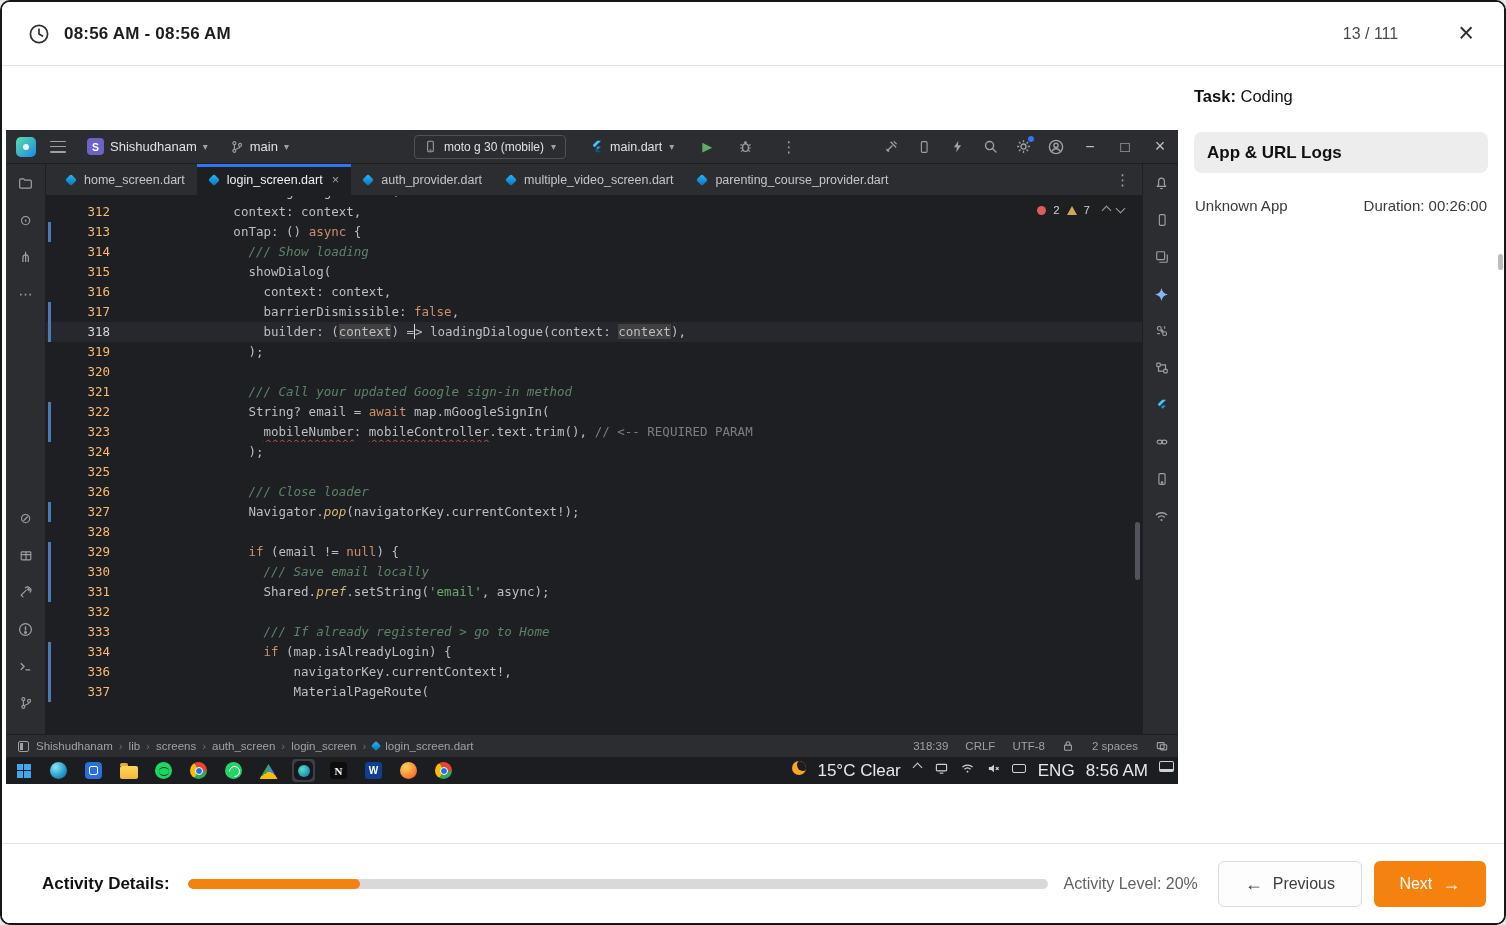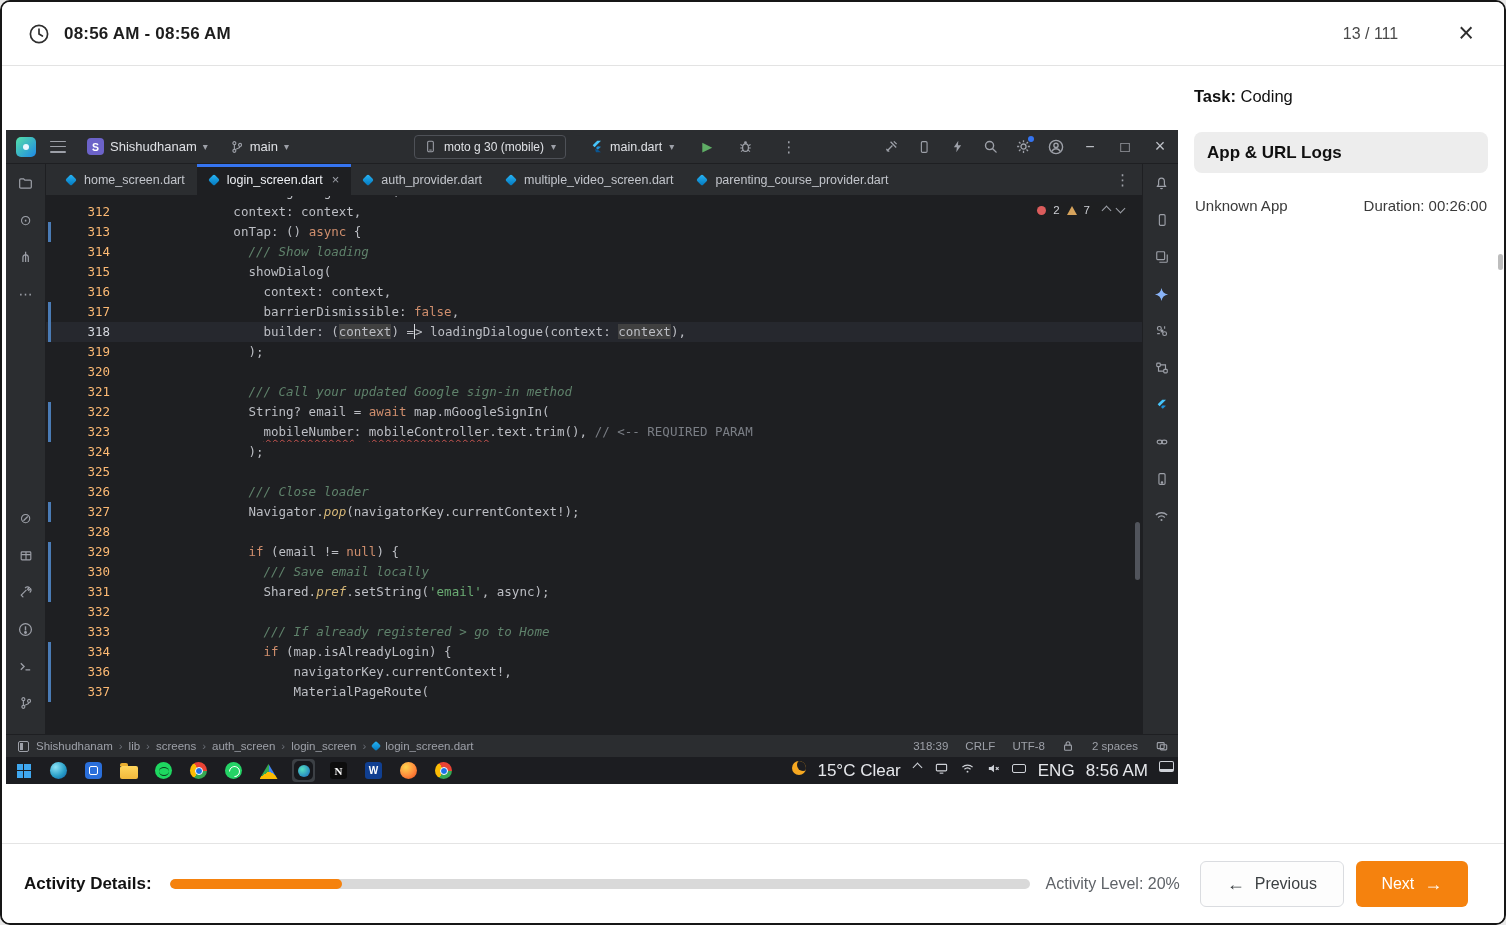--- a/index.html
+++ b/index.html
@@ -19,21 +19,21 @@
 
   
   .panel{position:absolute;top:65px;right:0;width:326px;bottom:80px;background:#fff;padding:0 16px;}
   .task-line{margin-top:20px;font-size:16.5px;color:#101010;}
   .task-line b{font-weight:700;}
   .logs-head{margin-top:26px;background:#ededed;border-radius:8px;height:41px;display:flex;align-items:center;padding:0 13px;font-weight:700;font-size:17px;color:#101010;}
   .app-row{margin-top:24px;display:flex;justify-content:space-between;font-size:15px;color:#3a3a3a;padding:0 1px;}
 
   
   .bottombar{position:absolute;left:0;right:0;bottom:0;height:80px;background:#fff;border-top:1px solid #e4e4e4;display:flex;align-items:center;padding:0 22px;z-index:6;}
-  .details-label{font-size:17px;font-weight:700;color:#121212;white-space:nowrap;}
+  .details-label{font-size:17px;font-weight:700;color:#121212;white-space:nowrap;margin-left:18px;}
   .progress{margin-left:18px;width:860px;height:10px;border-radius:6px;background:#d9d9d9;overflow:hidden;flex:none;}
   .progress-fill{height:100%;background:#f5820e;border-radius:6px;width:20%;}
   .level{margin-left:16px;font-size:16px;color:#5f6368;white-space:nowrap;}
   .btn-prev{margin-left:20px;width:144px;height:46px;border:1px solid #dadce0;border-radius:6px;background:#fdfdfd;display:flex;align-items:center;justify-content:center;gap:10px;font-size:16px;color:#3c4043;cursor:pointer;flex:none;}
   .btn-next{margin-left:12px;width:112px;height:46px;border:none;border-radius:6px;background:#f5820e;display:flex;align-items:center;justify-content:center;gap:10px;font-size:16px;color:#fff;cursor:pointer;flex:none;}
   .arrow{font-size:18px;line-height:1;}
 
   
   .ide{position:absolute;left:4px;top:63px;width:1174px;height:654px;background:#1e1f22;display:flex;flex-direction:column;color:#dfe1e5;font-size:13px;}
 

